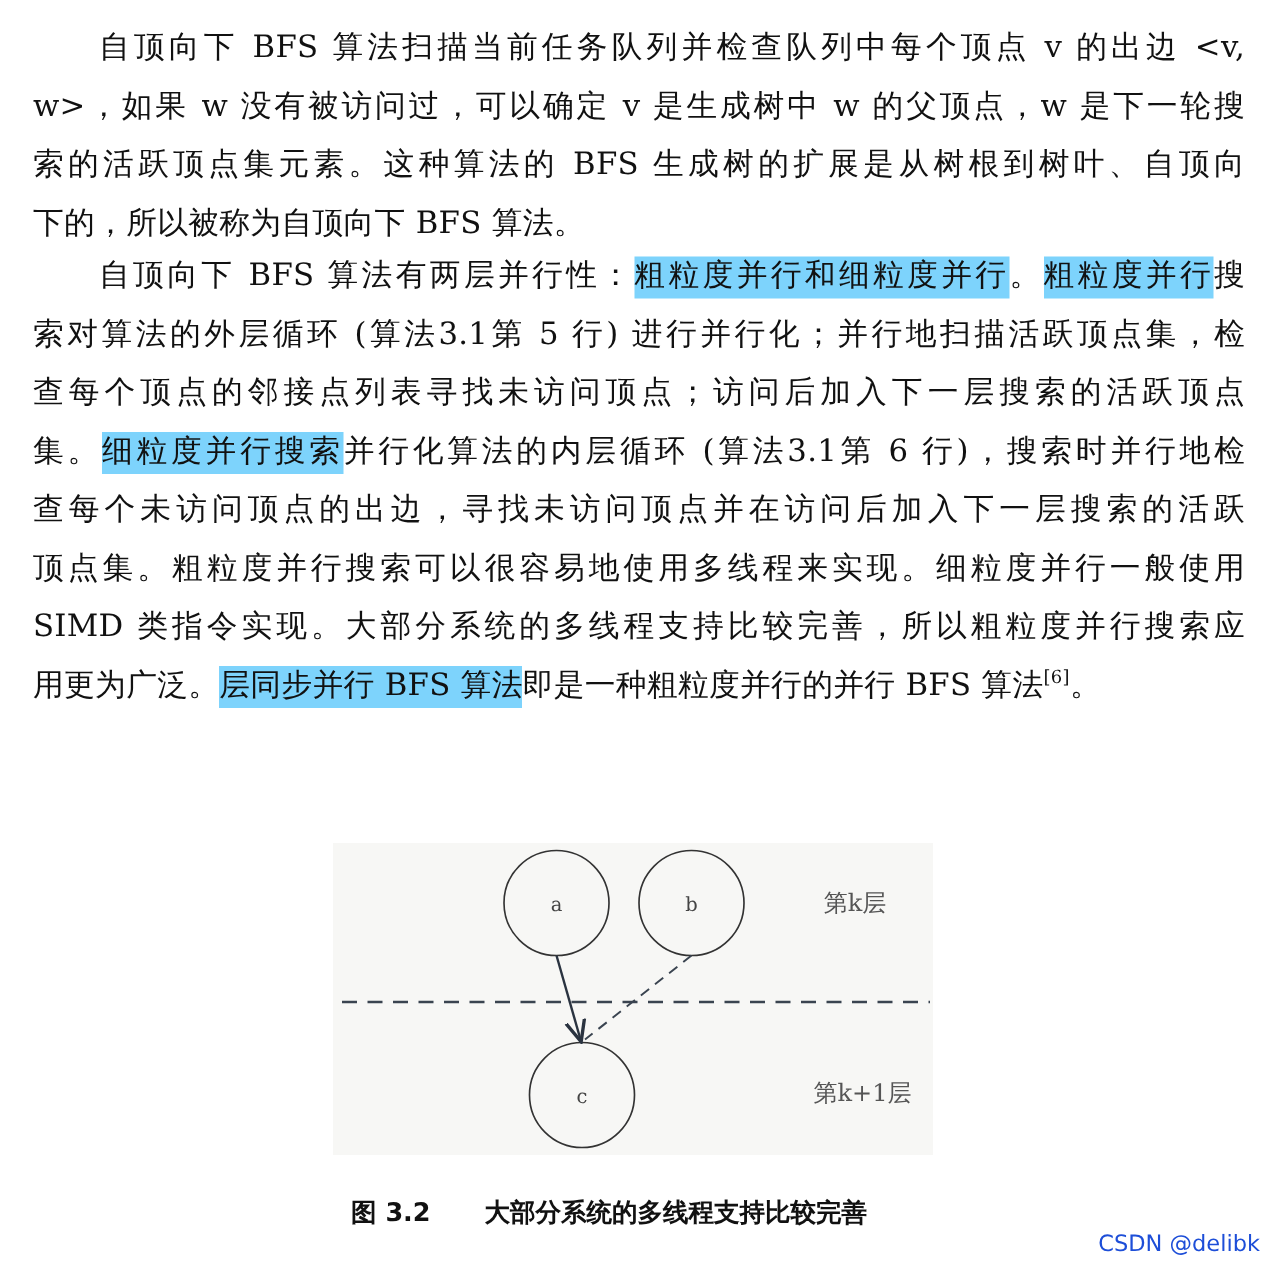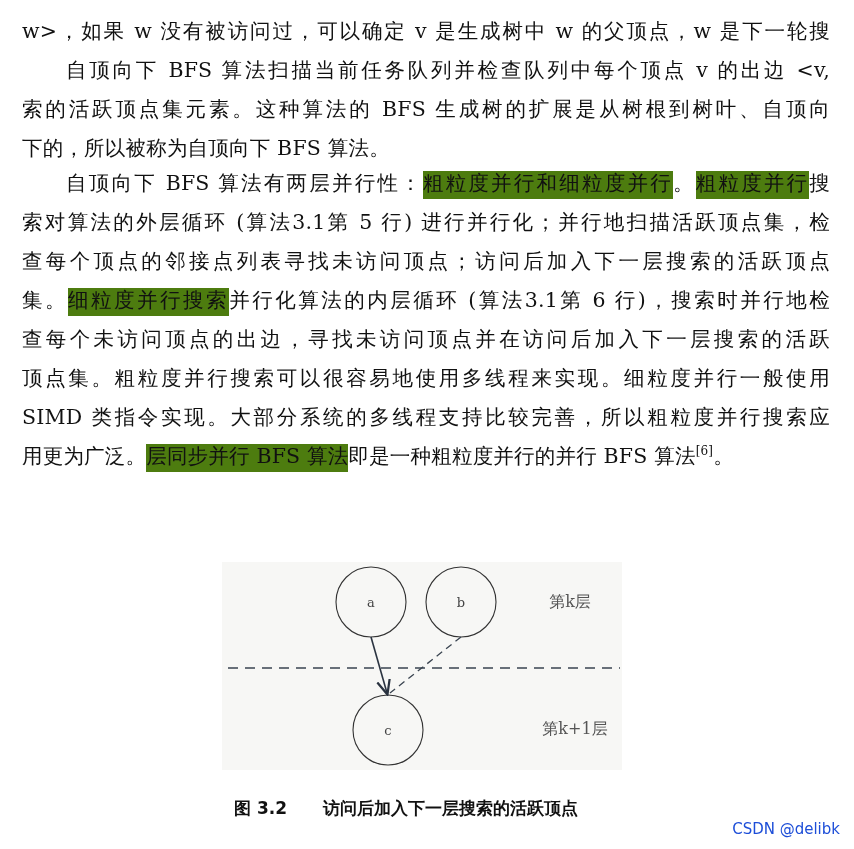--- a/index.html
+++ b/index.html
@@ -2,33 +2,33 @@
 <html><head>
 <meta charset="utf-8">
 <style>
   html, body { margin:0; padding:0; background:#ffffff; }
   body { width:854px; height:849px; position:relative; overflow:hidden;
          font-family:"DejaVu Serif", "Liberation Serif", serif; color:#111; }
   .para { position:absolute; left:22px; width:808px; font-size:20.5px; line-height:39px; letter-spacing:0.2px; }
   .line { display:block; white-space:nowrap; height:39px; }
   .line.justify { text-align:justify; text-align-last:justify; white-space:normal; }
   .indent { padding-left:44px; }
-  .hl { background:#4d7c0f; padding-bottom:4px; }
+  .hl { background:#7dd3fc; padding-bottom:4px; }
   sup { font-size:12px; line-height:0; }
   .diagram { position:absolute; left:222px; top:562px; width:400px; height:208px; background:#f7f7f5; }
   .caption { position:absolute; left:234px; top:797px; font-family:"DejaVu Sans","Liberation Sans",sans-serif; font-weight:bold; font-size:17px; color:#111; }
   .caption .num { margin-right:36px; }
   .watermark { position:absolute; right:14px; top:820px; font-family:"DejaVu Sans","Liberation Sans",sans-serif; font-size:15px; color:#1d4ed8; }
 </style>
 </head>
 <body>
 
 <div class="para" style="top:12px;">
+  <span class="line justify indent">自顶向下 BFS 算法扫描当前任务队列并检查队列中每个顶点 v 的出边 &lt;v,</span>
   <span class="line justify">w&gt;，如果 w 没有被访问过，可以确定 v 是生成树中 w 的父顶点，w 是下一轮搜</span>
-  <span class="line justify indent">自顶向下 BFS 算法扫描当前任务队列并检查队列中每个顶点 v 的出边 &lt;v,</span>
   <span class="line justify">索的活跃顶点集元素。这种算法的 BFS 生成树的扩展是从树根到树叶、自顶向</span>
   <span class="line">下的，所以被称为自顶向下 BFS 算法。</span>
 </div>
 
 <div class="para" style="top:164px;">
   <span class="line justify indent"><span>自顶向下 BFS 算法有两层并行性：</span><span class="hl">粗粒度并行和细粒度并行</span><span>。</span><span class="hl">粗粒度并行</span><span>搜</span></span>
   <span class="line justify">索对算法的外层循环 (算法3.1第 5 行) 进行并行化；并行地扫描活跃顶点集，检</span>
   <span class="line justify">查每个顶点的邻接点列表寻找未访问顶点；访问后加入下一层搜索的活跃顶点</span>
   <span class="line justify"><span>集。</span><span class="hl">细粒度并行搜索</span><span>并行化算法的内层循环 (算法3.1第 6 行)，搜索时并行地检</span></span>
   <span class="line justify">查每个未访问顶点的出边，寻找未访问顶点并在访问后加入下一层搜索的活跃</span>
@@ -52,16 +52,16 @@
     <line x1="239" y1="75" x2="168" y2="131" stroke="#3a4450" stroke-width="1.3" stroke-dasharray="7,5"></line>
     <text x="149" y="45" text-anchor="middle" font-family="DejaVu Serif, serif" font-size="13" fill="#444">a</text>
     <text x="239" y="45" text-anchor="middle" font-family="DejaVu Serif, serif" font-size="13" fill="#444">b</text>
     <text x="166" y="173" text-anchor="middle" font-family="DejaVu Serif, serif" font-size="13" fill="#444">c</text>
     <text x="348" y="45" text-anchor="middle" font-family="DejaVu Serif, serif" font-size="16" fill="#555">第k层</text>
     <text x="353" y="172" text-anchor="middle" font-family="DejaVu Serif, serif" font-size="16" fill="#555">第k+1层</text>
   </svg>
 </div>
 
 <div class="caption">
-  <span class="num">图 3.2</span><span>访问后加入下一层搜索的活跃顶点</span>
+  <span class="num">图 3.2</span><span>大部分系统的多线程支持比较完善</span>
 </div>
 
 <div class="watermark">CSDN @delibk</div>
 
 </body></html>

